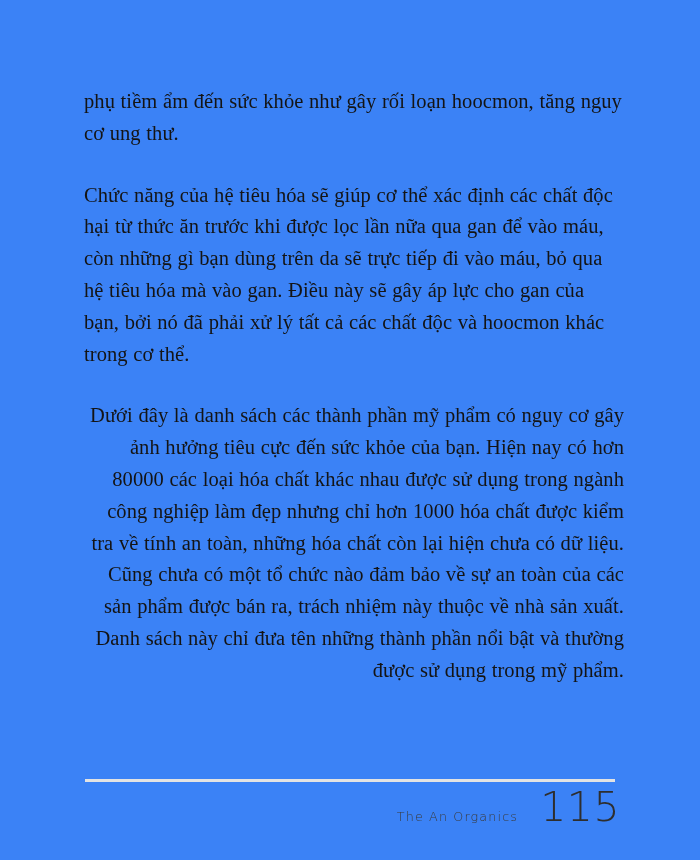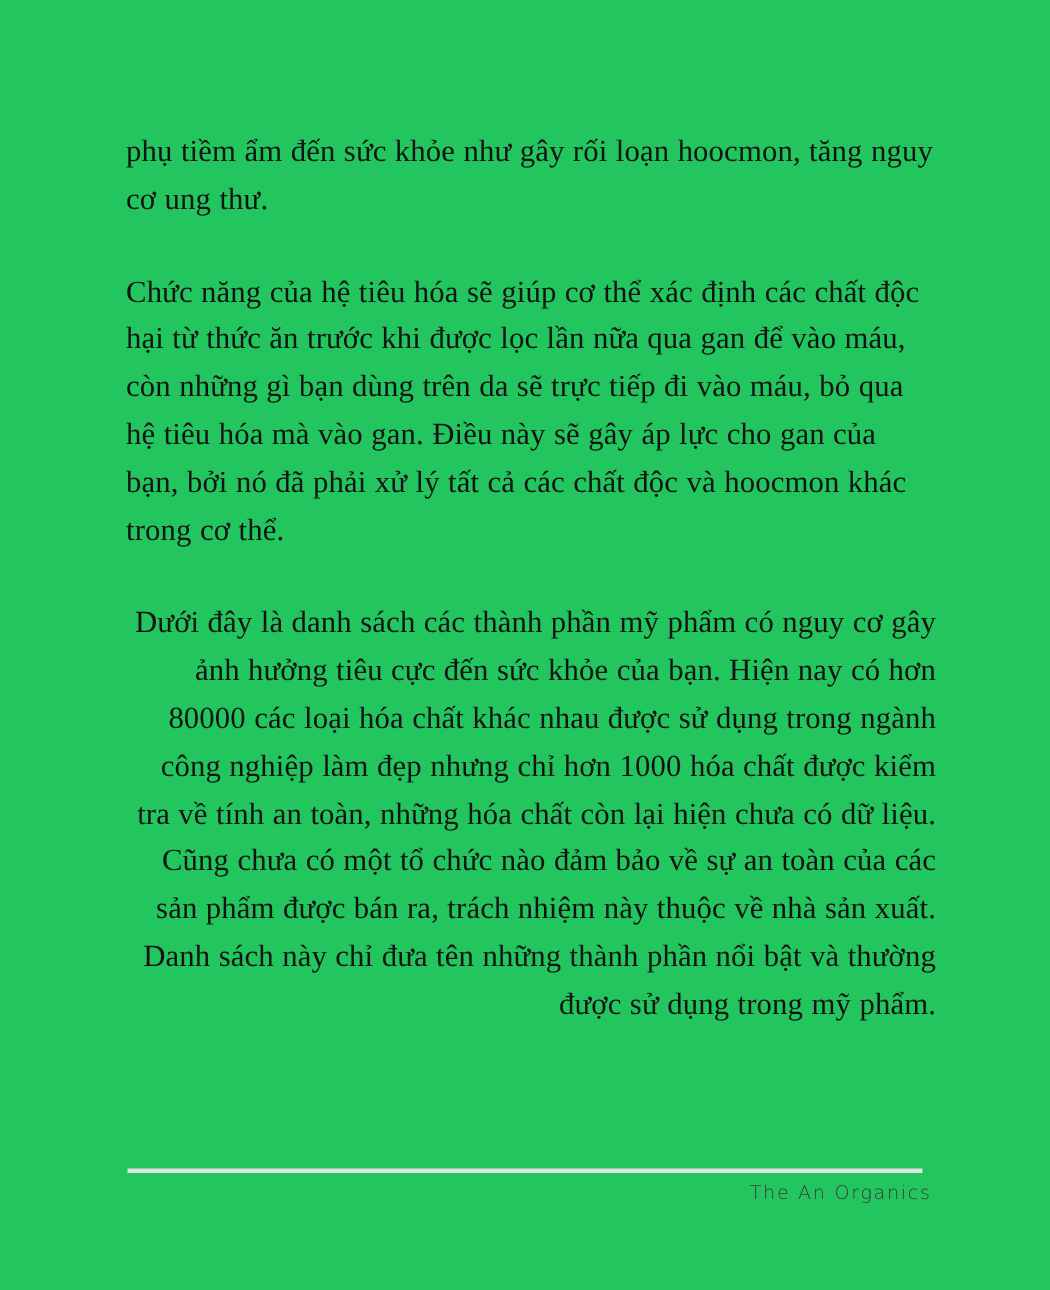--- a/index.html
+++ b/index.html
@@ -13,21 +13,21 @@
     font-family: "Liberation Serif", "DejaVu Serif", serif;
     color: #141414;
     overflow: hidden;
   }
 
   .page {
     position: relative;
     width: 700px;
     height: 860px;
     box-sizing: border-box;
-    background: #22c55e;
+    background: #3b82f6;
   }
 
   
   .content {
     position: absolute;
     left: 84px;
     top: 86px;
     width: 540px;
   }
 
@@ -103,16 +103,17 @@
   <div class="content">
     <p class="para">phụ tiềm ẩm đến sức khỏe như gây rối loạn hoocmon, tăng nguy cơ ung thư.</p>
     <p class="para">Chức năng của hệ tiêu hóa sẽ giúp cơ thể xác định các chất độc hại từ thức ăn trước khi được lọc lần nữa qua gan để vào máu, còn những gì bạn dùng trên da sẽ trực tiếp đi vào máu, bỏ qua hệ tiêu hóa mà vào gan. Điều này sẽ gây áp lực cho gan của bạn, bởi nó đã phải xử lý tất cả các chất độc và hoocmon khác trong cơ thể.</p>
     <p class="para">Dưới đây là danh sách các thành phần mỹ phẩm có nguy cơ gây ảnh hưởng tiêu cực đến sức khỏe của bạn. Hiện nay có hơn 80000 các loại hóa chất khác nhau được sử dụng trong ngành công nghiệp làm đẹp nhưng chỉ hơn 1000 hóa chất được kiểm tra về tính an toàn, những hóa chất còn lại hiện chưa có dữ liệu. Cũng chưa có một tổ chức nào đảm bảo về sự an toàn của các sản phẩm được bán ra, trách nhiệm này thuộc về nhà sản xuất. Danh sách này chỉ đưa tên những thành phần nổi bật và thường được sử dụng trong mỹ phẩm.</p>
   </div>
 
   <div class="footer">
     <div class="footer-rule"></div>
     <div class="footer-inner">
       <span class="imprint">The An Organics</span>
+      <span class="page-number">115</span>
     </div>
   </div>
 
 </div>
 
 </body></html>

